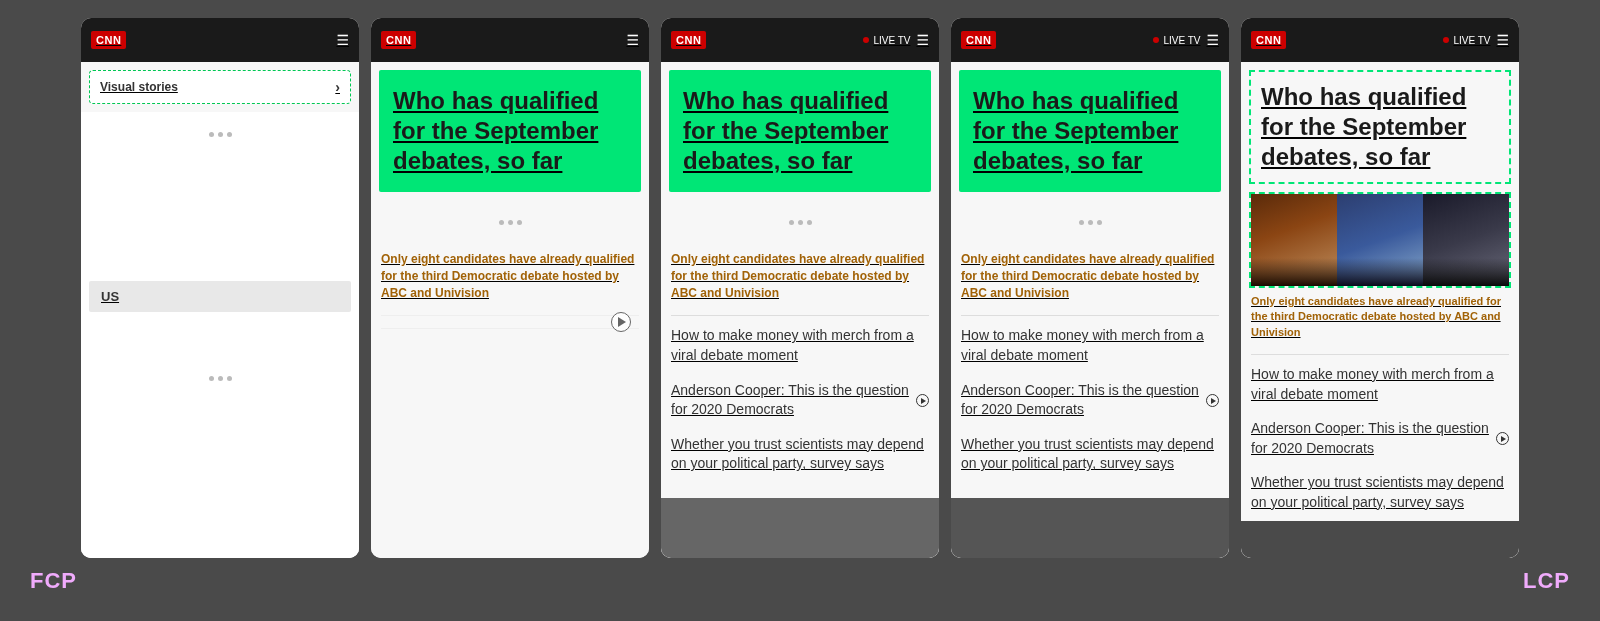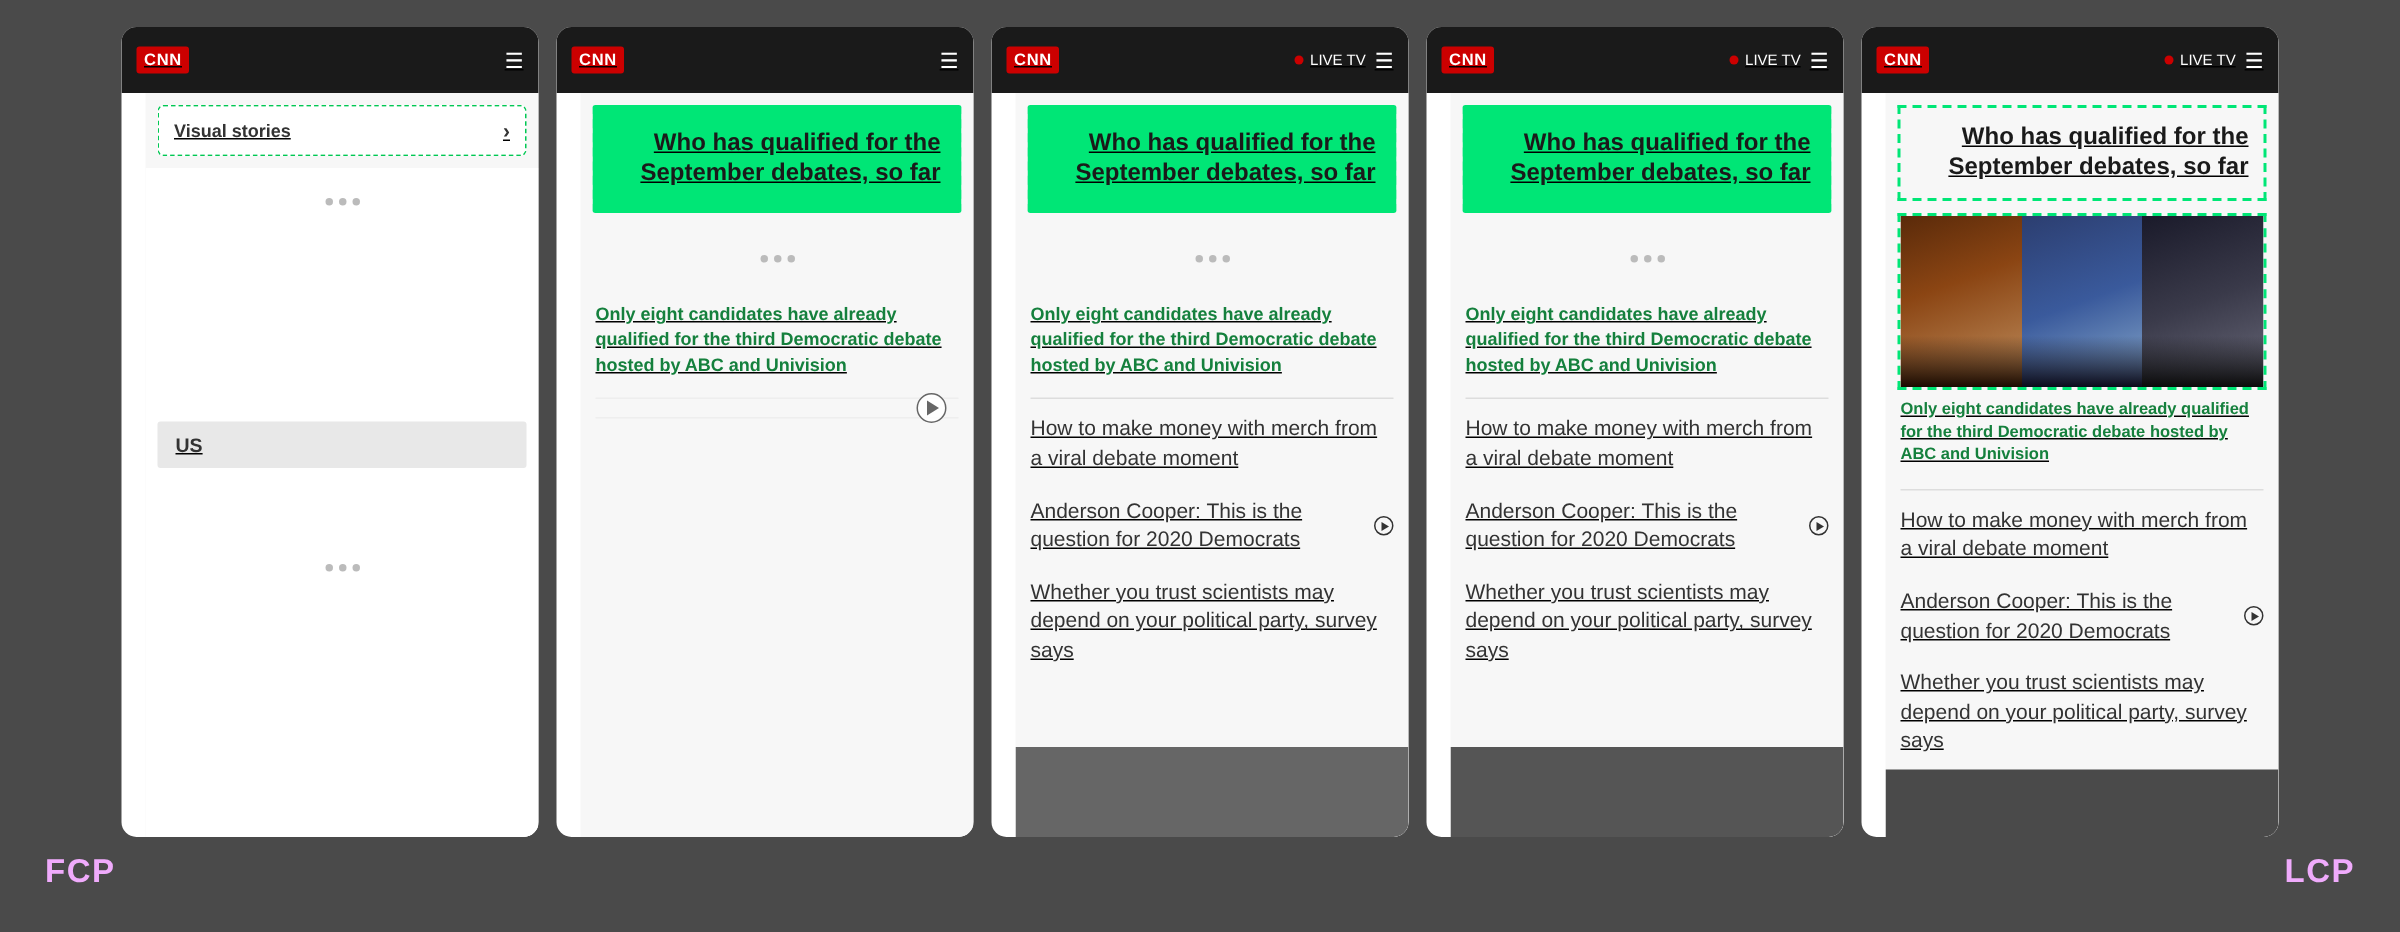--- a/index.html
+++ b/index.html
@@ -78,21 +78,20 @@
       color: #fff;
       font-size: 14px;
     }
     
     .phone-body {
       flex: 1;
       overflow: hidden;
       display: flex;
       flex-direction: column;
       background: #f7f7f7;
-      margin-left: 16px;
     }
     
     .visual-stories-bar {
       background: #fff;
       border: 1.5px dashed #00c853;
       margin: 8px;
       border-radius: 4px;
       padding: 8px 10px;
       display: flex;
       align-items: center;
@@ -107,25 +106,25 @@
     }
     
     .article-title-box {
       border: 2.5px dashed #00e676;
       margin: 8px;
       background: #00e676;
       padding: 14px 12px;
       border-radius: 2px;
     }
     .article-title-text {
-      font-size: 16px;
+      font-size: 24px;
       font-weight: bold;
       color: #1a1a1a;
       line-height: 1.25;
-      text-align: right;
+      text-align: left;
     }
     
     .loading-dots {
       display: flex;
       align-items: center;
       justify-content: center;
       padding: 20px 0;
       gap: 4px;
     }
     .dot {
@@ -144,21 +143,21 @@
       margin: 4px 8px;
       border-radius: 2px;
     }
     
     .article-text-block {
       padding: 6px 10px;
     }
     .article-headline {
       font-size: 12px;
       font-weight: bold;
-      color: #15803d;
+      color: #a16207;
       line-height: 1.4;
       margin-bottom: 4px;
     }
     .article-sub {
       font-size: 14px;
       color: #333;
       line-height: 1.4;
       margin-bottom: 3px;
       display: flex;
       align-items: center;

